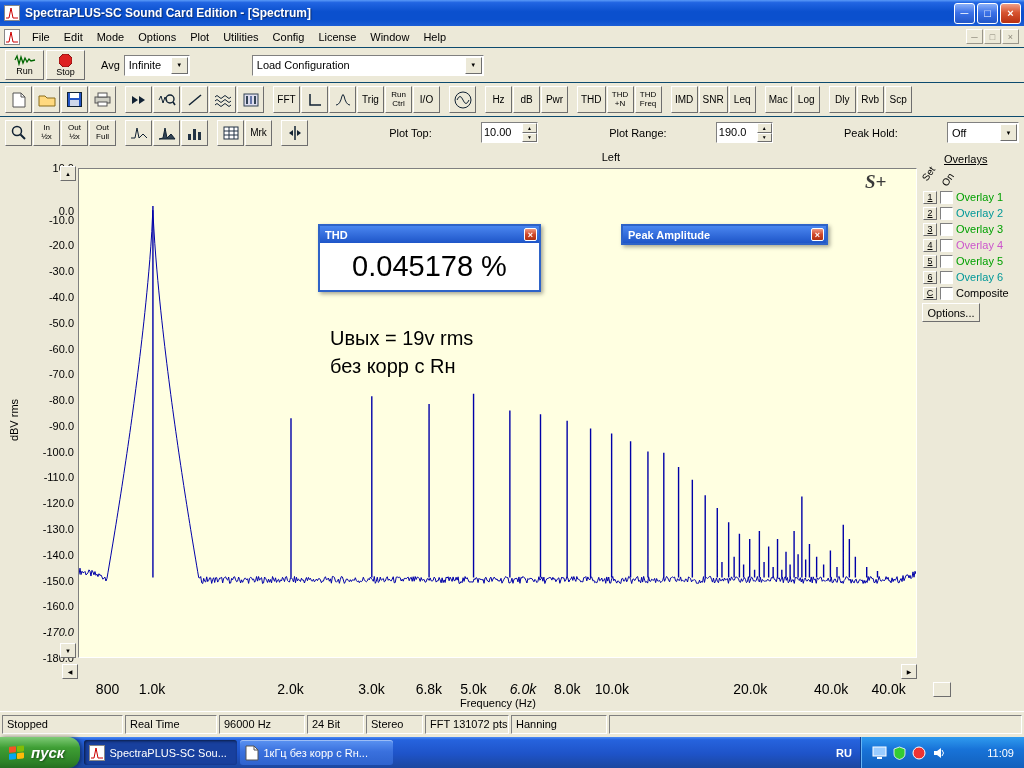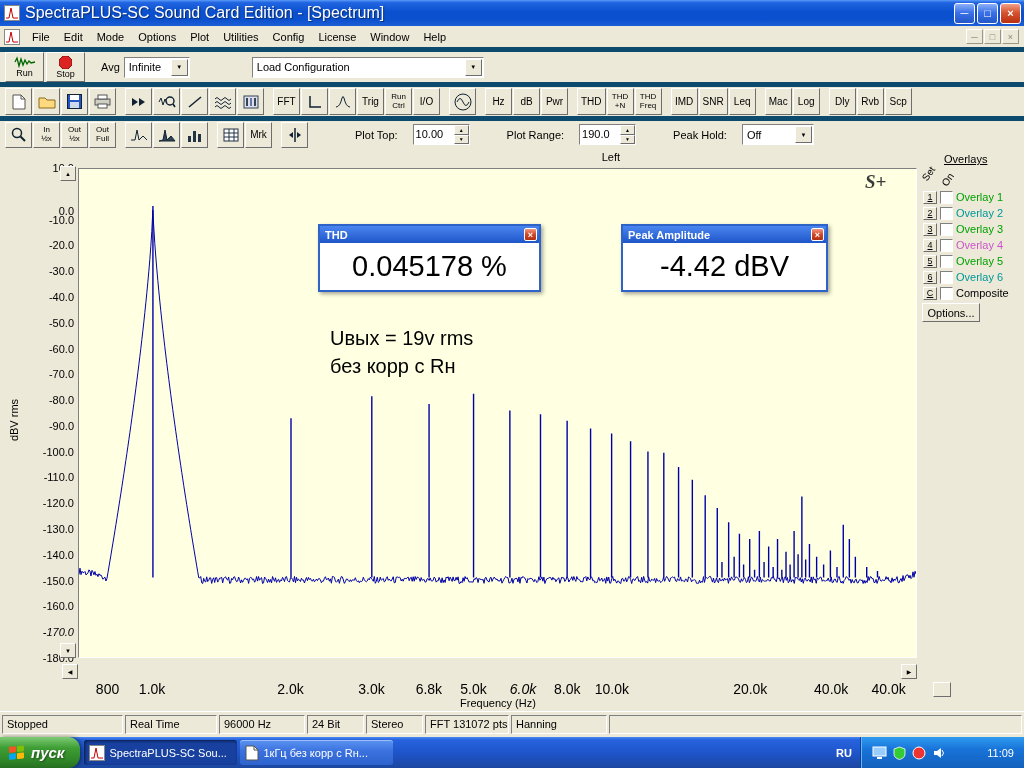--- a/index.html
+++ b/index.html
@@ -6,43 +6,43 @@
   body{width:1024px;height:768px;overflow:hidden;background:#ECE9D8;color:#000;
        font-family:"Liberation Sans","DejaVu Sans",sans-serif;font-size:11px;cursor:default;}
   button{font-family:inherit;cursor:default;}
   #root{position:relative;width:1024px;height:768px;}
 
   
   #titlebar{position:absolute;left:0;top:0;width:1024px;height:26px;display:flex;align-items:center;
     padding:0 3px;box-sizing:border-box;
     background:linear-gradient(180deg,#5A9AF8 0%,#2165E2 10%,#0B50CE 45%,#0B50CE 75%,#1C5ED6 100%);}
   .app-ico{width:18px;height:18px;display:flex;align-items:center;justify-content:center;margin-right:4px;}
-  #title-text{flex:1;color:#fff;font-weight:normal;font-size:16px;text-shadow:1px 1px 1px #0a2a6a;
+  #title-text{flex:1;color:#fff;font-weight:bold;font-size:12px;text-shadow:1px 1px 1px #0a2a6a;
     white-space:nowrap;overflow:hidden;}
   .win-btns{display:flex;gap:2px;}
   .wbtn{width:21px;height:21px;border:1px solid #fff;border-radius:3px;display:flex;align-items:center;
     justify-content:center;color:#fff;font-size:11px;font-weight:bold;padding:0;}
   .wbtn.min,.wbtn.max{background:linear-gradient(180deg,#8BB0F8,#3C72E8 45%,#2257C8);}
   .wbtn.close{background:linear-gradient(180deg,#F0A088,#D75430 45%,#B83010);}
 
   
   #menubar{position:absolute;left:0;top:26px;width:1024px;height:21px;background:#ECE9D8;display:flex;
     align-items:center;padding:0 3px;box-sizing:border-box;}
   #menu-items{display:flex;flex:1;}
   .menu-item{padding:3px 7px;}
   .mdi-btns{display:flex;gap:1px;margin-right:2px;}
   .mdi-btn{width:17px;height:15px;border:1px solid;border-color:#fff #9a968a #9a968a #fff;
     background:#ECE9D8;color:#8a8678;font-size:9px;display:flex;align-items:center;justify-content:center;padding:0;}
 
   
   .toolbar{position:absolute;left:0;width:1024px;background:#ECE9D8;display:flex;align-items:center;
-    border-top:5px solid #0c4a6e;box-sizing:border-box;}
+    border-top:1px solid #0c4a6e;box-sizing:border-box;}
   #toolbar1{top:47px;height:35px;padding:0 5px;}
   #toolbar2{top:82px;height:34px;padding:0 5px;gap:1px;}
-  #toolbar3{top:116px;height:32px;padding:0 5px;gap:11px;}
+  #toolbar3{top:116px;height:32px;padding:0 5px;gap:11px;justify-content:space-between;}
   .cmd-btn{width:39px;height:30px;display:flex;flex-direction:column;align-items:center;justify-content:center;
     font-size:9px;line-height:10px;border:1px solid;border-color:#fff #6e6e6e #6e6e6e #fff;background:#ECE9D8;
     margin-right:2px;padding:0;}
   .tb-btn{min-width:27px;height:27px;display:flex;flex-direction:column;align-items:center;justify-content:center;
     border:1px solid;border-color:#fff #6e6e6e #6e6e6e #fff;background:#ECE9D8;font-size:10px;padding:0 3px;box-sizing:border-box;}
   #toolbar3 .tb-btn{height:26px;}
   .l2{font-size:8px;line-height:8.5px;display:block;}
   .tb-gap{width:7px;display:inline-block;}
   .tbicon{display:flex;align-items:center;justify-content:center;}
   .flabel{margin:0 4px 0 14px;white-space:nowrap;}
@@ -481,21 +481,20 @@
         <button class="mw-close">×</button>
       </div>
       <div class="mw-body">0.045178 %</div>
     </div>
 
     <div class="mini-win" id="peak-win">
       <div class="mw-title">
         <span class="mw-title-text">Peak Amplitude</span>
         <button class="mw-close">×</button>
       </div>
-      <div class="mw-body">-4.42 dBV</div>
     </div>
 
     <div id="annot">
       <div>Uвых = 19v rms</div>
       <div>без корр с Rн</div>
     </div>
 
     <div id="ov-header">Overlays</div>
     <div id="ov-set">Set</div>
     <div id="ov-on">On</div>

